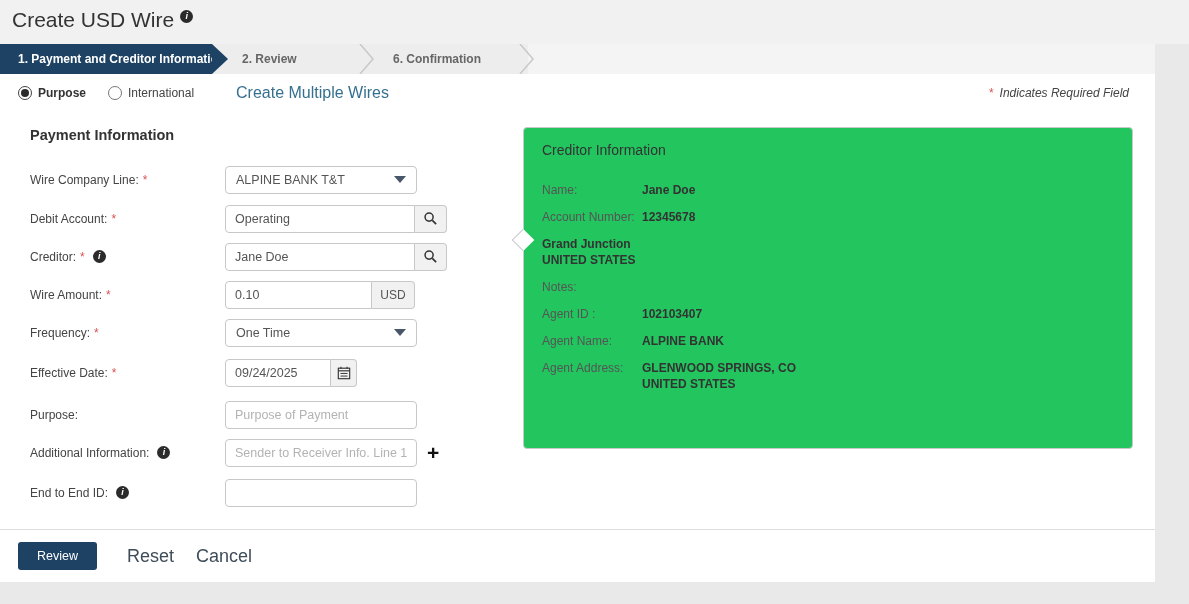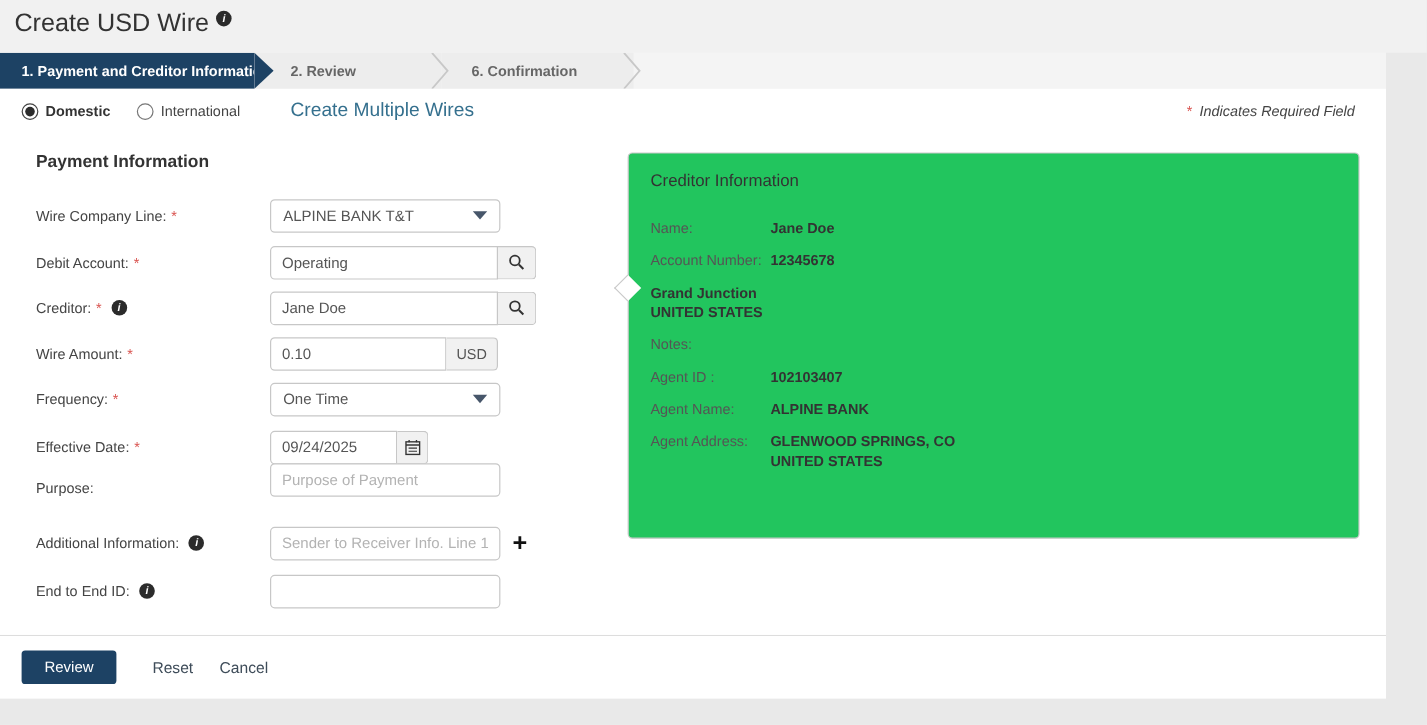--- a/index.html
+++ b/index.html
@@ -42,21 +42,21 @@
   .link-create { margin-left:42px; font-size:16px; color:#35708e; cursor:pointer; text-decoration:none; }
   .required-note { margin-left:auto; font-size:12px; font-style:italic; color:#444; }
   .req-star { color:#d9534f; font-style:normal; margin-right:6px; font-size:12px; }
 
   
   .main { position:relative; height:418px; background:#fff; }
   .section-heading { position:absolute; left:30px; top:16px; font-size:14.5px; font-weight:bold; color:#333; }
 
   .frow { position:absolute; left:30px; height:29px; display:flex; align-items:center; }
   .r0{top:54px;} .r1{top:93px;} .r2{top:131px;} .r3{top:169px;} .r4{top:207px;}
-  .r5{top:247px;} .r6{top:274px;align-items:flex-end;} .r7{top:327px;} .r8{top:367px;}
+  .r5{top:247px;} .r6{top:289px;} .r7{top:327px;} .r8{top:367px;}
   .flabel { width:195px; font-size:12px; color:#444; display:flex; align-items:center; }
   .req { color:#d9534f; margin-left:4px; }
   .info-icon { display:inline-block; margin-left:8px; width:13px; height:13px; border-radius:50%;
     background:#2b2b2b; color:#fff; font-size:9px; font-weight:bold; font-style:italic;
     text-align:center; line-height:13px; cursor:pointer; }
 
   .select-box { width:192px; height:28px; border:1px solid #c7c7c7; border-radius:4px; background:#fff;
     display:flex; align-items:center; padding:0 10px; font-size:12.5px; color:#555; cursor:pointer; }
   .select-box .sel-text { flex:1; }
   .caret { width:0; height:0; border-left:6px solid transparent; border-right:6px solid transparent;
@@ -83,21 +83,21 @@
     border-left:1px solid #c9c9c9; border-bottom:1px solid #c9c9c9; transform:rotate(45deg); }
   .panel-heading { font-size:14px; color:#333; margin-bottom:24px; }
   .prow { display:flex; margin-bottom:11px; }
   .plabel { width:100px; flex:0 0 auto; font-size:12px; color:#555; line-height:16px; }
   .pvalue { font-size:12px; font-weight:bold; color:#333; line-height:16px; }
 
   
   .actions { height:53px; border-top:1px solid #ddd; display:flex; align-items:center; padding-left:18px; background:#fff; }
   .btn-review { background:#1d4264; color:#fff; font-size:12.5px; border:none; border-radius:3px;
     height:28px; padding:0 19px; cursor:pointer; font-family:"Liberation Sans", sans-serif; }
-  .link-action { font-size:13px; color:#3e4c59; margin-left:30px; cursor:pointer; text-decoration:none; }
+  .link-action { font-size:18px; color:#3e4c59; margin-left:30px; cursor:pointer; text-decoration:none; }
   .link-cancel { margin-left:22px; }
 
   .search-svg, .cal-svg { display:block; }
 </style>
 </head>
 <body>
 
 <div class="title-band">
   <span class="page-title">Create USD Wire</span><span class="info-sup">i</span>
 </div>
@@ -117,21 +117,21 @@
     <div class="chev chev2">
       <svg width="18" height="30" viewBox="0 0 18 30">
           <polyline points="2,0 15,15 2,30" fill="none" stroke="#c8c8c8" stroke-width="1.5"></polyline>
         </svg>
     </div>
   </div>
 
   <div class="toolbar">
     <div class="radio-group">
       <span class="radio checked"></span>
-      <span class="radio-label">Domestic</span>
+      <span class="radio-label">Purpose</span>
     </div>
     <div class="radio-group rg-intl">
       <span class="radio"></span>
       <span class="radio-label">International</span>
     </div>
     <a class="link-create">Create Multiple Wires</a>
     <div class="required-note">
       <span class="req-star">*</span><span>Indicates Required Field</span>
     </div>
   </div>

